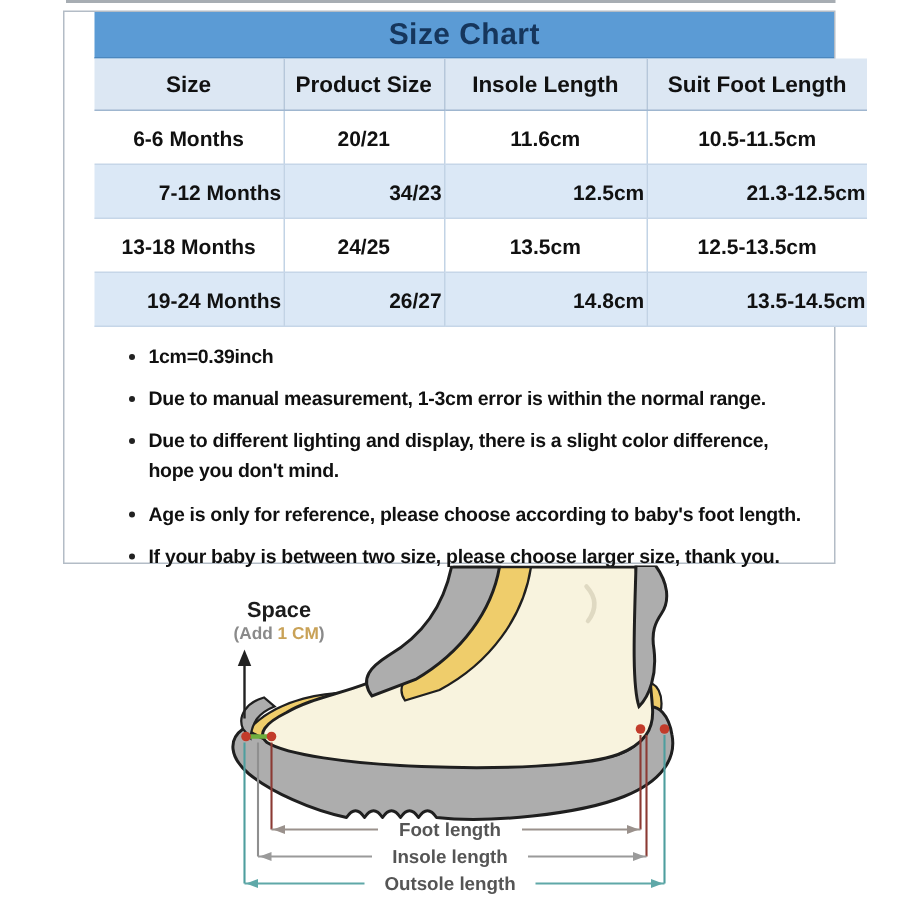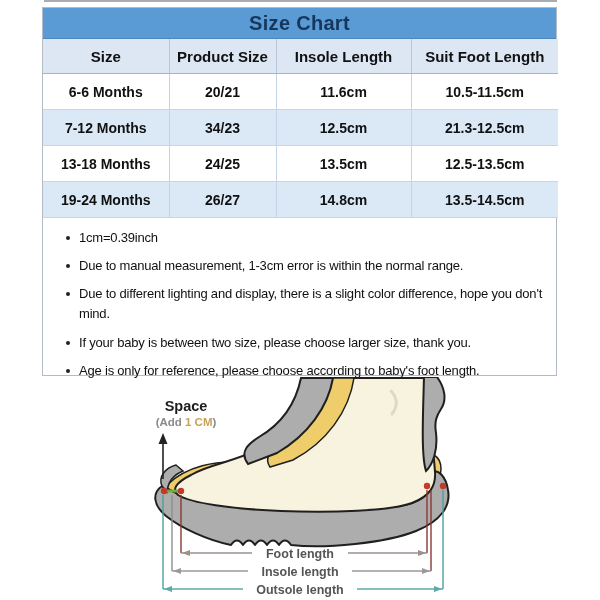--- a/index.html
+++ b/index.html
@@ -5,48 +5,48 @@
   html,body{margin:0;padding:0;}
   body{
     width:600px;height:600px;position:relative;background:#ffffff;
     font-family:"Liberation Sans", sans-serif;overflow:hidden;
   }
   .top-rule{
     position:absolute;left:44px;top:0;width:513px;height:2px;background:#a7adb3;
   }
   .sheet{
     position:absolute;left:42px;top:7px;width:515px;height:369px;
-    background:#ffffff;border:1px solid #b3bcc6;box-sizing:border-box;
+    background:#ffffff;border:1px solid #b3bcc6;box-sizing:border-box;padding-left:20px;
   }
   .titlebar{
     height:30px;background:#5B9BD5;border-bottom:1px solid #4b87be;
     display:flex;align-items:center;justify-content:center;
     font-size:20px;font-weight:bold;color:#16365C;letter-spacing:.3px;
   }
   table.size-table{
     width:100%;border-collapse:collapse;table-layout:fixed;
   }
   .size-table th{
     height:32px;background:#DCE7F3;color:#111;
     font-size:15px;font-weight:bold;
     border-bottom:1px solid #9FB6CF;border-right:1px solid #B6C7DA;
   }
   .size-table td{
     height:33px;background:#ffffff;color:#111;
     font-size:14px;font-weight:bold;text-align:center;
     border-bottom:1px solid #C6D6E8;border-right:1px solid #C2D3E5;
   }
   .size-table th:last-child,.size-table td:last-child{border-right:none;}
-  .size-table tr.alt td{background:#DBE8F6;}
+  .size-table tr.alt td{background:#DBE8F6;text-align:right;}
   .notes{
     padding:10px 12px 0 23px;
   }
   .note{
     display:flex;align-items:flex-start;margin-bottom:8px;
-    font-size:13px;font-weight:normal;color:#101010;
+    font-size:13px;font-weight:bold;color:#101010;
     letter-spacing:-0.2px;line-height:1.55;
   }
   .note .dot{
     flex:none;width:4px;height:4px;border-radius:50%;background:#222;
     margin:8px 9px 0 0;
   }
   .diagram{
     position:absolute;left:125px;top:377px;width:350px;height:223px;
   }
   svg text{font-family:"Liberation Sans", sans-serif;}
@@ -110,25 +110,25 @@
     <div class="note">
       <span class="dot"></span>
       <span>Due to manual measurement, 1-3cm error is within the normal range.</span>
     </div>
     <div class="note">
       <span class="dot"></span>
       <span>Due to different lighting and display, there is a slight color difference, hope you don't mind.</span>
     </div>
     <div class="note">
       <span class="dot"></span>
-      <span>If your baby is between two size, please choose larger size, thank you.</span>
+      <span>Age is only for reference, please choose according to baby's foot length.</span>
     </div>
     <div class="note">
       <span class="dot"></span>
-      <span>Age is only for reference, please choose according to baby's foot length.</span>
+      <span>If your baby is between two size, please choose larger size, thank you.</span>
     </div>
   </div>
 </div>
 
 <svg class="diagram" viewBox="125 377 350 223" xmlns="http://www.w3.org/2000/svg">
 
   <path d="M167,485 C185,467 216,459 248,463 C300,469 370,467 414,455 C432,450 441,456 441,469
            C441,483 429,493 401,498 C330,508 226,505 188,495 C172,491 162,489 167,485 Z" fill="#EFCD6B" stroke="#1f1f1f" stroke-width="1.5"></path>
 
   <path d="M162,486 C152,493 153,505 166,516 C181,528 207,540 231,545

